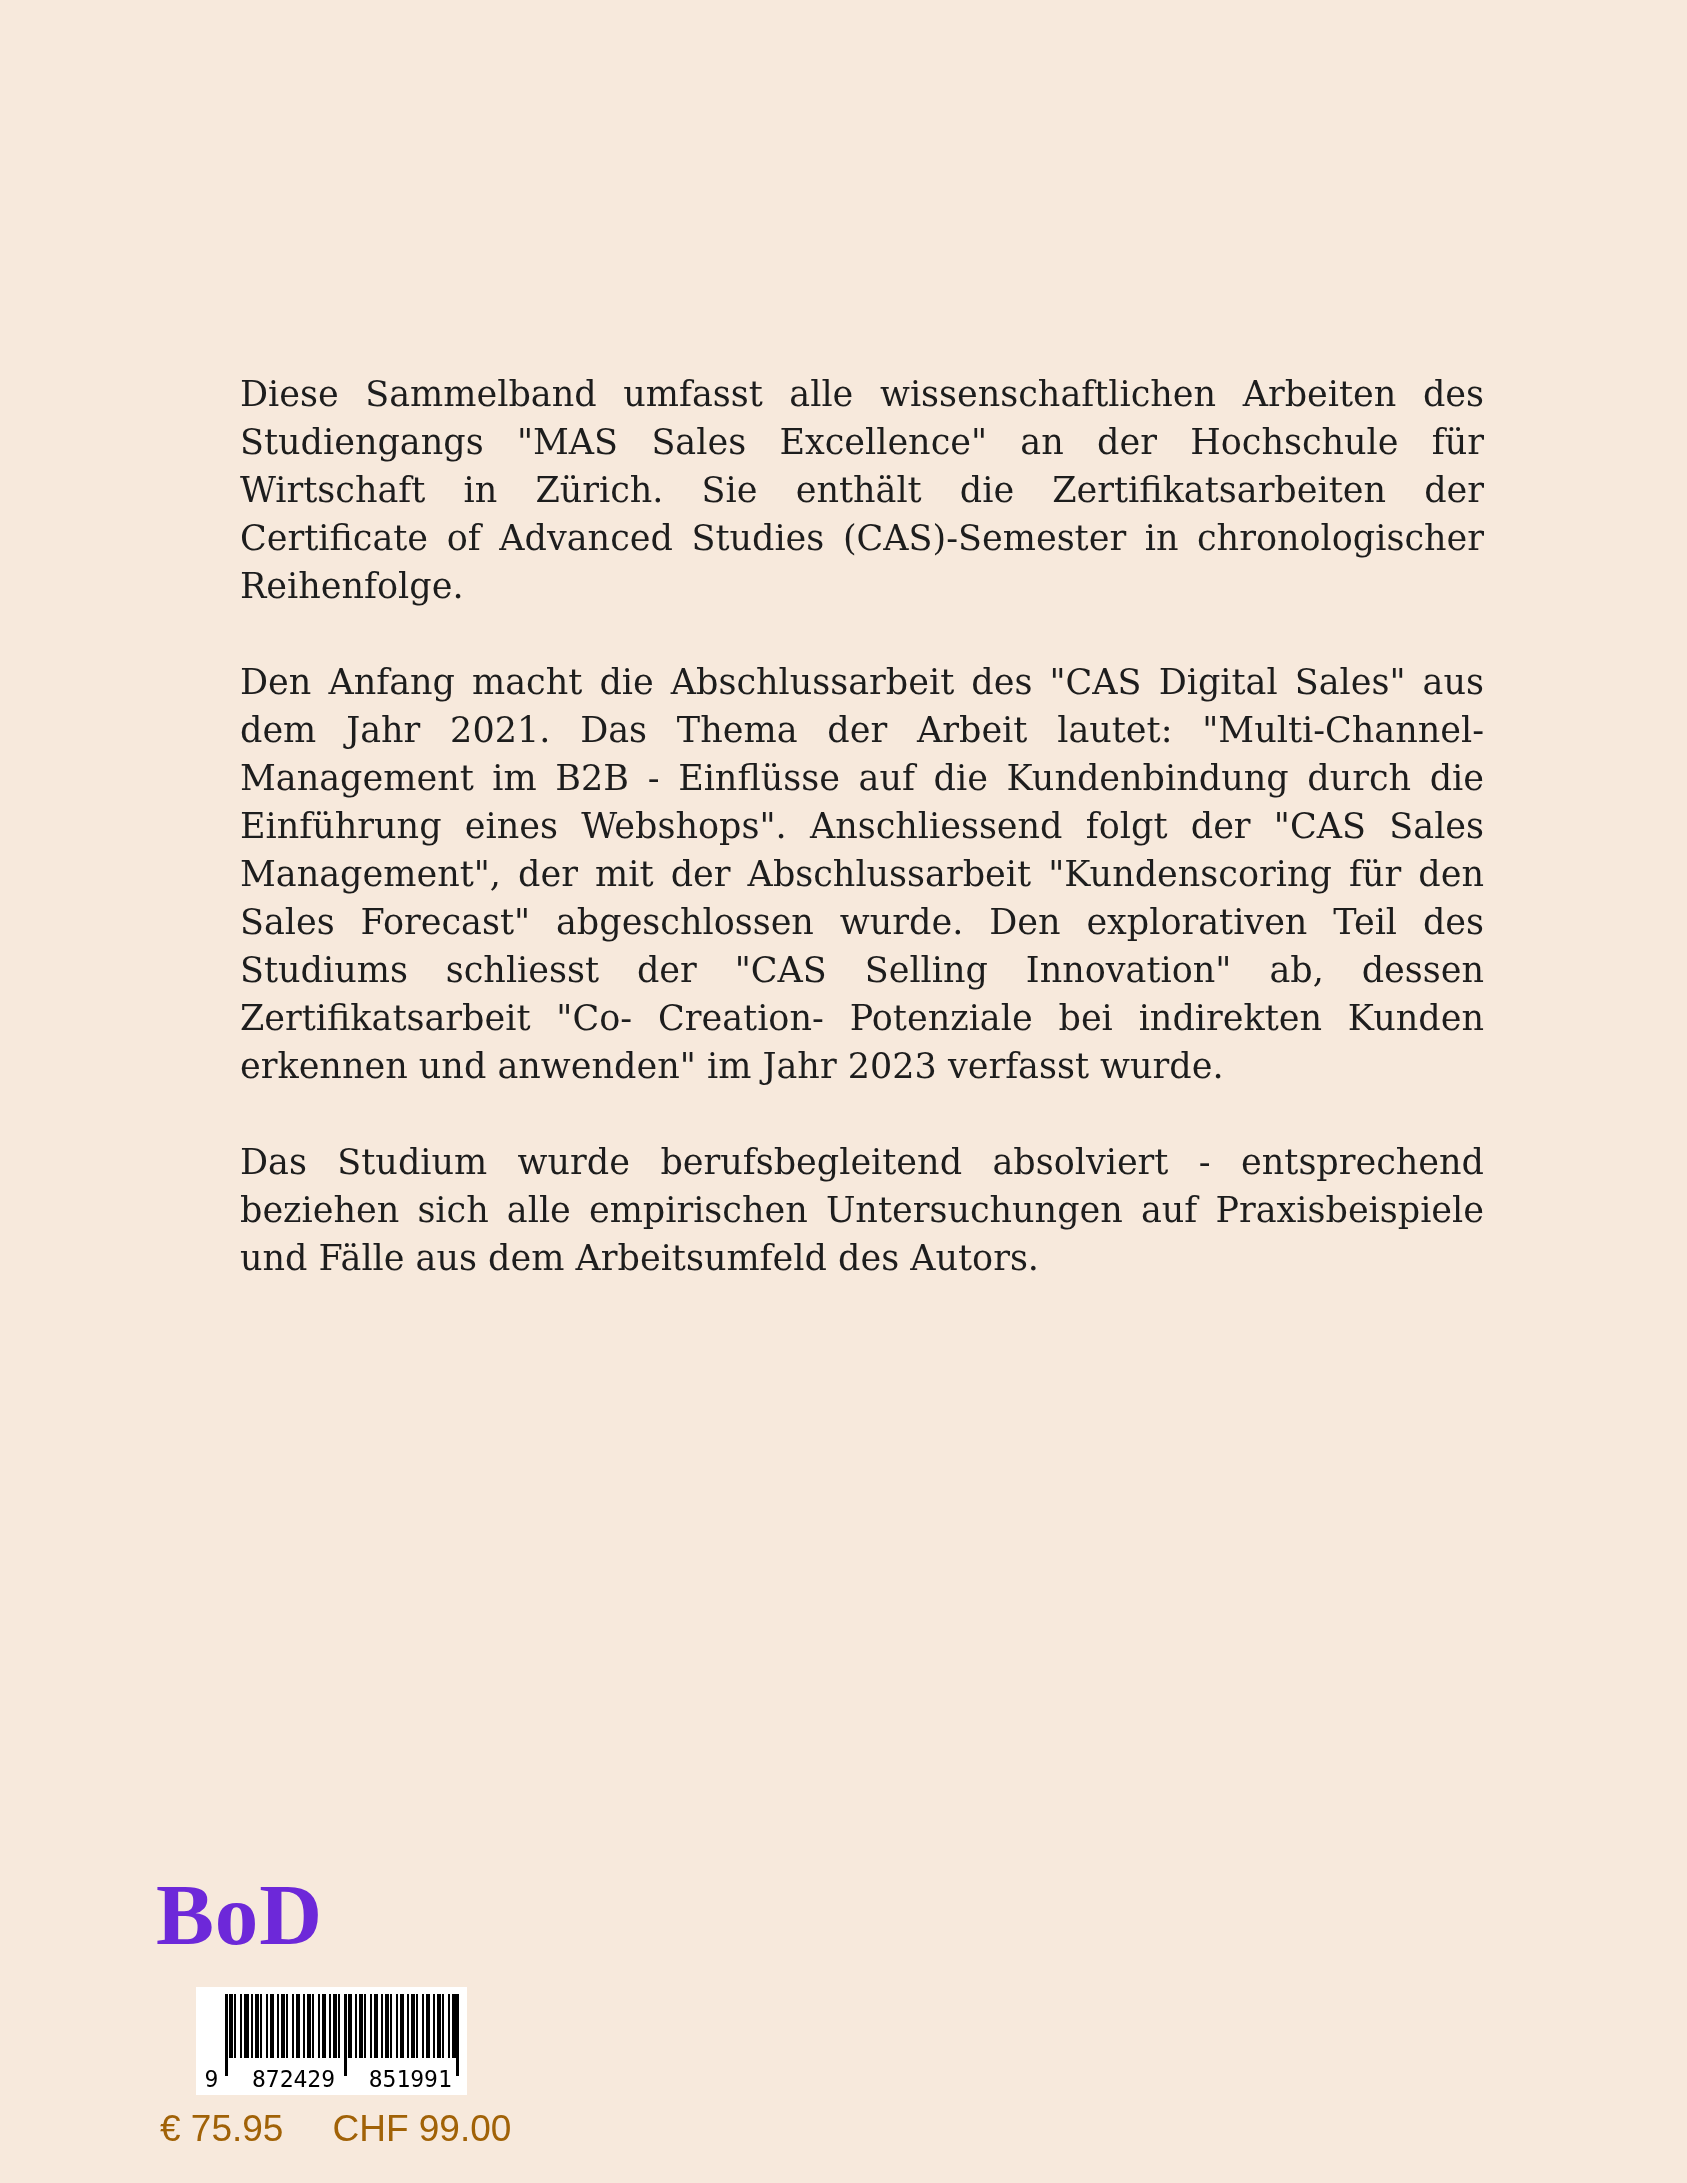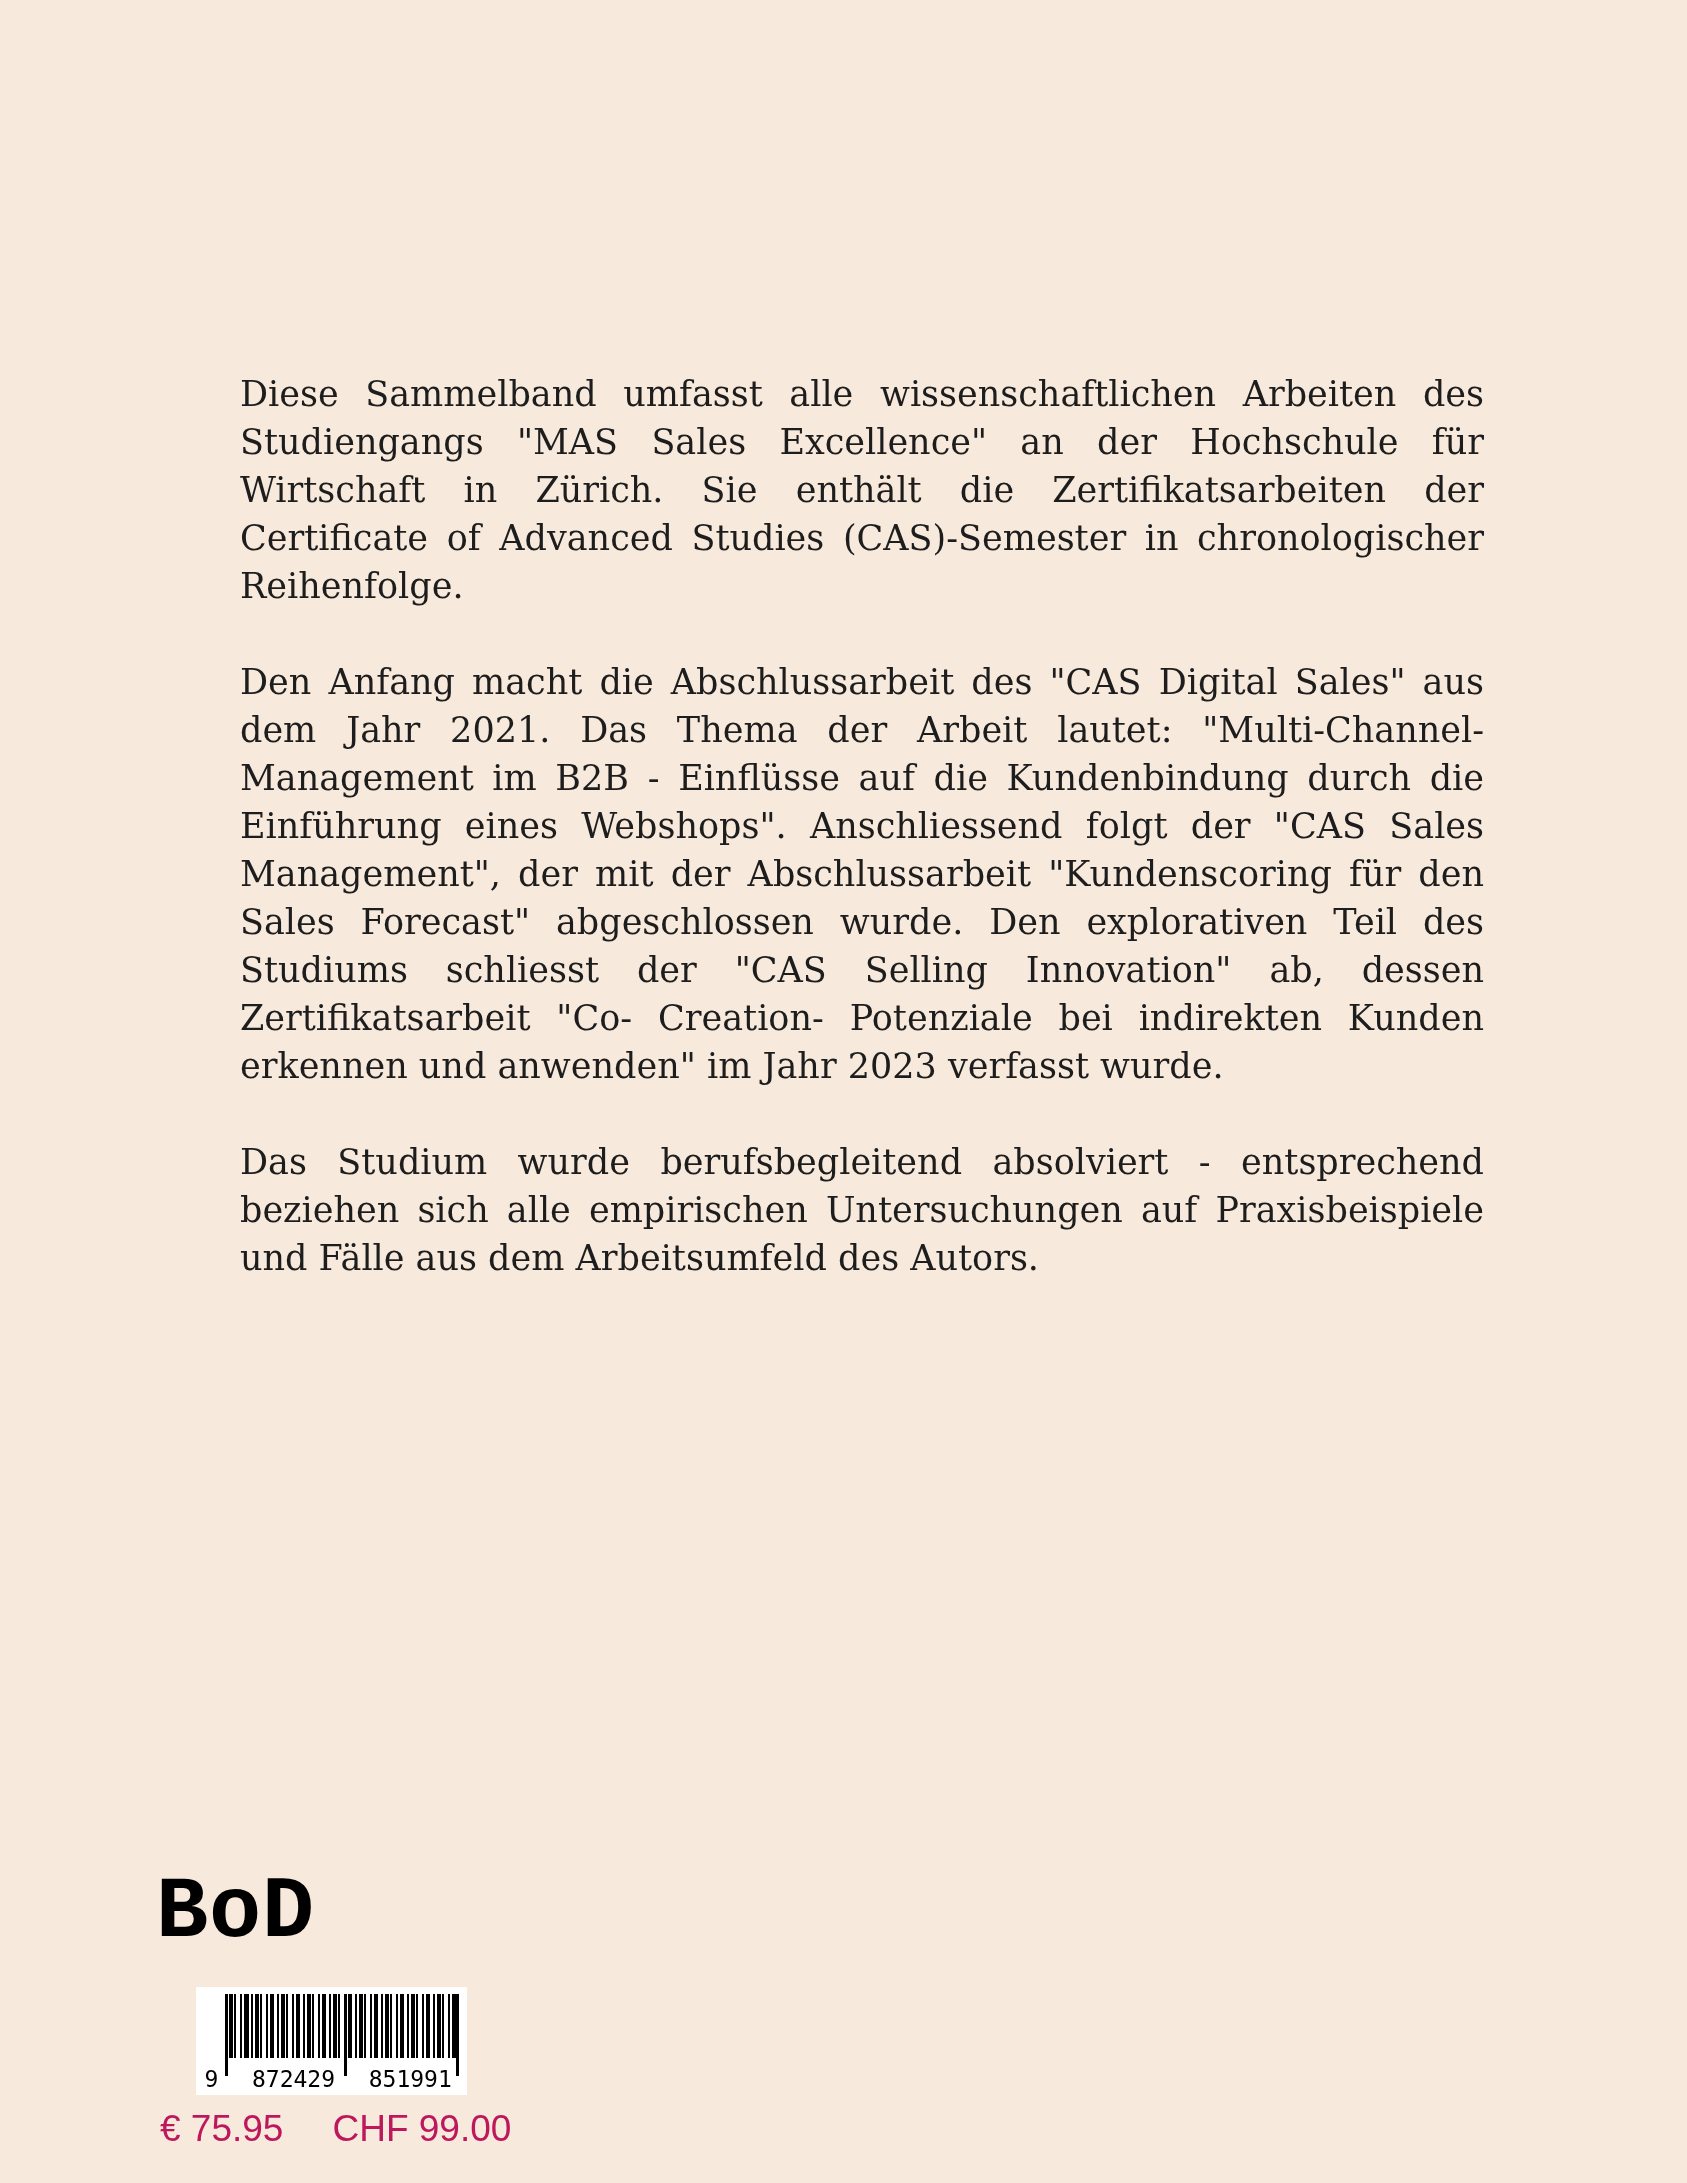--- a/index.html
+++ b/index.html
@@ -31,25 +31,25 @@
   .cover-text p {
     margin: 0 0 48px 0;
   }
   .cover-text p:last-child {
     margin-bottom: 7px;
   }
   .bod-logo {
     position: absolute;
     left: 156px;
     top: 1864px;
-    font-family: Liberation Mono, monospace;
+    font-family: Liberation Serif, serif;
     font-weight: bold;
     font-size: 87px;
     letter-spacing: 0.8px;
-    color: #000000;
+    color: #6d28d9;
   }
   .barcode {
     position: absolute;
     left: 196px;
     top: 1987px;
     width: 271px;
     height: 108px;
     background: #ffffff;
   }
   .barcode .bars {
@@ -93,21 +93,21 @@
     padding: 0 3.4px;
   }
   .prices {
     position: absolute;
     left: 160px;
     top: 2108px;
     display: flex;
     gap: 49px;
     font-family: "Liberation Sans", sans-serif;
     font-size: 37px;
-    color: #be185d;
+    color: #a16207;
   }
 </style>
 </head>
 <body>
 
 <div class="page">
 
   <div class="cover-text">
     <p>Diese Sammelband umfasst alle wissenschaftlichen Arbeiten des Studiengangs "MAS Sales Excellence" an der Hochschule für Wirtschaft in Zürich. Sie enthält die Zertifikatsarbeiten der Certificate of Advanced Studies (CAS)-Semester in chronologischer Reihenfolge.</p>
     <p>Den Anfang macht die Abschlussarbeit des "CAS Digital Sales" aus dem Jahr 2021. Das Thema der Arbeit lautet: "Multi-Channel-Management im B2B - Einflüsse auf die Kundenbindung durch die Einführung eines Webshops". Anschliessend folgt der "CAS Sales Management", der mit der Abschlussarbeit "Kundenscoring für den Sales Forecast" abgeschlossen wurde. Den explorativen Teil des Studiums schliesst der "CAS Selling Innovation" ab, dessen Zertifikatsarbeit "Co- Creation- Potenziale bei indirekten Kunden erkennen und anwenden" im Jahr 2023 verfasst wurde.</p>

